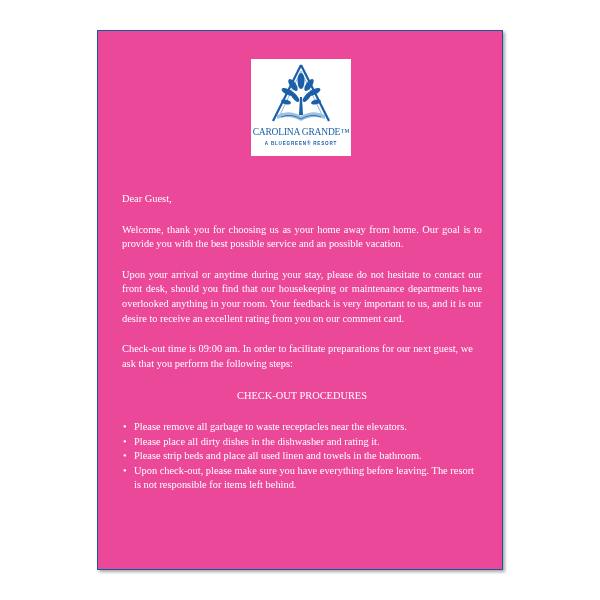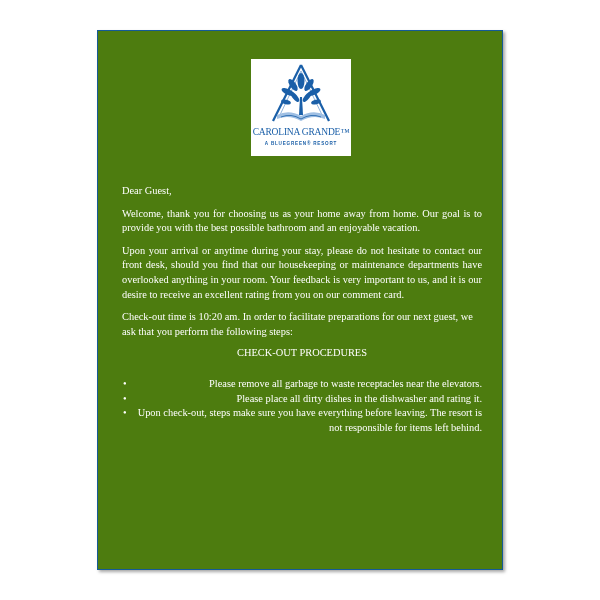--- a/index.html
+++ b/index.html
@@ -1,43 +1,43 @@
 <!DOCTYPE html>
 <html><head>
 <meta charset="utf-8">
 <style>
   html, body { margin:0; padding:0; }
   body { width:600px; height:600px; background:#ffffff; position:relative; overflow:hidden; }
   .card {
     position:absolute; left:97px; top:30px; width:406px; height:540px;
-    background:#4d7c0f; border:1px solid #145a96;
+    background:#ec4899; border:1px solid #145a96;
     box-shadow: 2px 2px 3px rgba(0,0,0,0.35);
     box-sizing:border-box;
   }
   .logo {
     position:absolute; left:153px; top:28px; width:100px; height:97px;
     background:#ffffff; box-sizing:border-box;
   }
   .logo svg { position:absolute; left:0; top:0; }
   .logo .brand {
     position:absolute; left:0; width:100px; top:68px; text-align:center;
     font-family:"Liberation Serif", serif; color:#1a5fa8; font-size:9.5px; letter-spacing:-0.2px;
   }
   .logo .sub {
     position:absolute; left:0; width:100px; top:82px; text-align:center;
     font-family:"Liberation Sans", sans-serif; color:#1a5fa8; font-size:4.6px; font-weight:bold; letter-spacing:0.8px;
   }
   .text {
     position:absolute; left:24px; top:145px; width:360px;
     font-family:"Liberation Serif", serif; color:#ffffff; font-size:10.4px; line-height:14.6px;
   }
-  .text p { margin:8px 0 6px 0; text-align:justify; }
+  .text p { margin:16px 0 6px 0; text-align:justify; }
   .text p.nojust { text-align:left; }
-  .text h3 { margin:7px 0 2px 0; font-weight:normal; text-align:center; font-size:10.4px; }
-  .text ul { margin:16px 0 6px 0; padding:0; list-style:none;text-align:right; }
+  .text h3 { margin:18px 0 2px 0; font-weight:normal; text-align:center; font-size:10.4px; }
+  .text ul { margin:16px 0 6px 0; padding:0; list-style:none; }
   .text li { position:relative; padding-left:12px; }
   .text li::before { content:"\2022"; position:absolute; left:1px; top:0; }
 </style>
 </head>
 <body>
 
 <div class="card">
   <div class="logo">
     <svg width="100" height="70" viewBox="0 0 100 70">
 
@@ -62,23 +62,24 @@
         <ellipse cx="35" cy="43" rx="2.2" ry="5" transform="rotate(-75 35 43)"></ellipse>
         <ellipse cx="65" cy="43" rx="2.2" ry="5" transform="rotate(75 65 43)"></ellipse>
       </g>
     </svg>
     <div class="brand">CAROLINA GRANDE™</div>
     <div class="sub">A BLUEGREEN® RESORT</div>
   </div>
 
   <div class="text">
     <p class="nojust">Dear Guest,</p>
-    <p>Welcome, thank you for choosing us as your home away from home. Our goal is to provide you with the best possible bathroom and an enjoyable vacation.</p>
+    <p>Welcome, thank you for choosing us as your home away from home. Our goal is to provide you with the best possible service and an possible vacation.</p>
     <p>Upon your arrival or anytime during your stay, please do not hesitate to contact our front desk, should you find that our housekeeping or maintenance departments have overlooked anything in your room. Your feedback is very important to us, and it is our desire to receive an excellent rating from you on our comment card.</p>
-    <p class="nojust">Check-out time is 10:20 am. In order to facilitate preparations for our next guest, we ask that you perform the following steps:</p>
+    <p class="nojust">Check-out time is 09:00 am. In order to facilitate preparations for our next guest, we ask that you perform the following steps:</p>
     <h3>CHECK-OUT PROCEDURES</h3>
     <ul>
       <li>Please remove all garbage to waste receptacles near the elevators.</li>
       <li>Please place all dirty dishes in the dishwasher and rating it.</li>
-      <li>Upon check-out, steps make sure you have everything before leaving. The resort is not responsible for items left behind.</li>
+      <li>Please strip beds and place all used linen and towels in the bathroom.</li>
+      <li>Upon check-out, please make sure you have everything before leaving. The resort is not responsible for items left behind.</li>
     </ul>
   </div>
 </div>
 
 </body></html>

